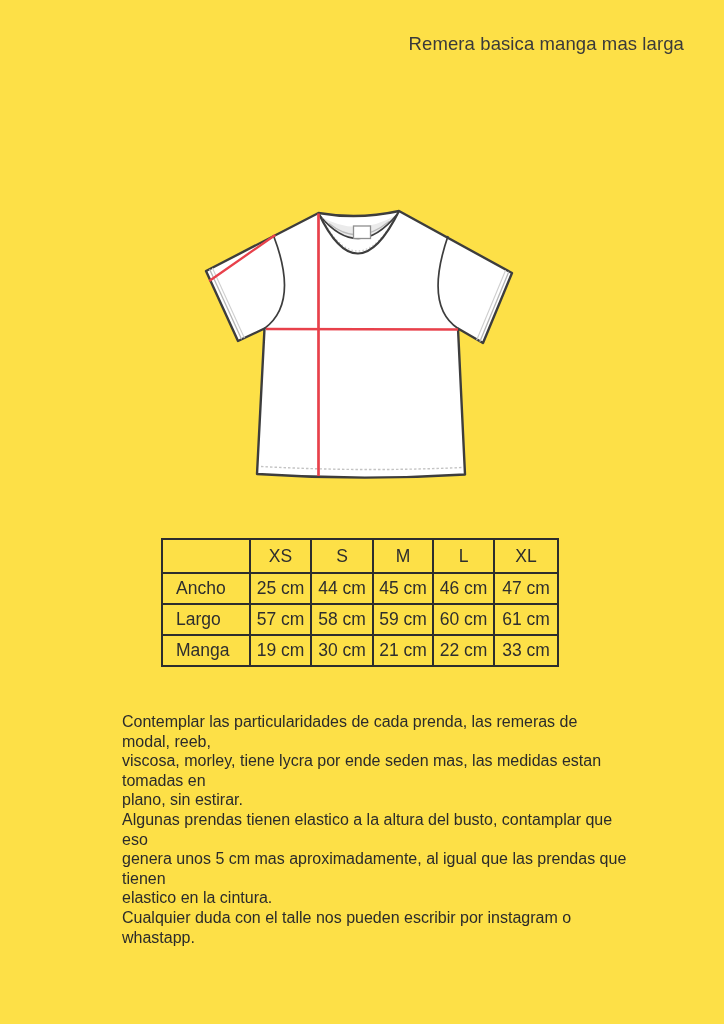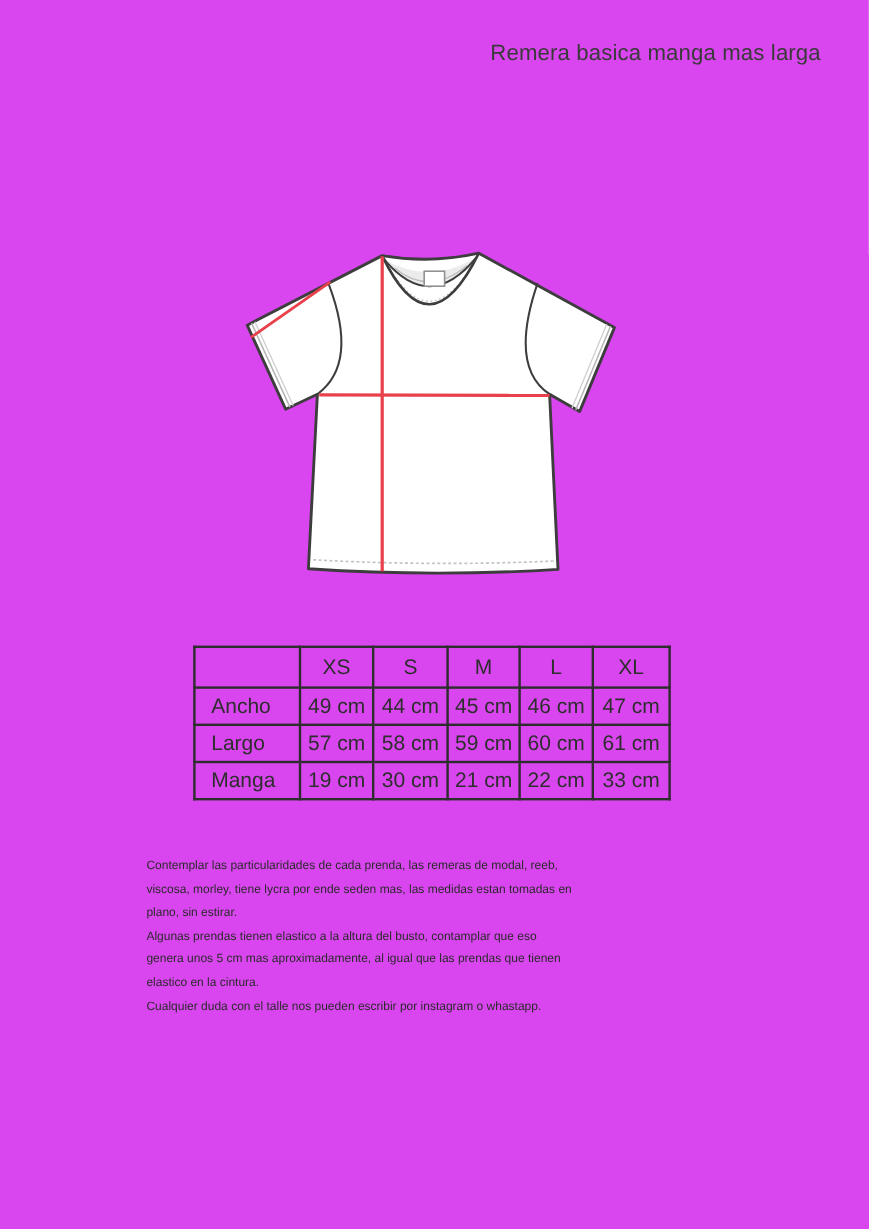--- a/index.html
+++ b/index.html
@@ -1,20 +1,20 @@
 <!DOCTYPE html>
 <html><head>
 <meta charset="utf-8">
 <style>
   html, body { margin: 0; padding: 0; background: #ffffff; }
   body {
     width: 724px; height: 1024px; position: relative; overflow: hidden;
     font-family: "Liberation Sans", sans-serif;
   }
-  .page { position: absolute; inset: 0; background: #d946ef; }
+  .page { position: absolute; inset: 0; background: #fde047; }
 
   .doc-title {
     position: absolute; top: 33px; left: 100px; right: 40px;
     text-align: right; font-size: 18.5px; color: #3a3a3a; letter-spacing: 0.1px;
   }
 
   svg.tshirt { position: absolute; left: 195px; top: 200px; }
 
   table.size-table {
     position: absolute; left: 161px; top: 538px; width: 396px;
@@ -24,21 +24,21 @@
   .size-table th, .size-table td {
     border: 2px solid #2d2d2d; font-weight: normal;
     text-align: center; vertical-align: middle; padding: 0;
   }
   .size-table tr.head-row { height: 34px; }
   .size-table tr.data-row { height: 31px; }
   .size-table td.rowlabel { text-align: left; padding-left: 13px; }
 
   .notes {
     position: absolute; left: 122px; top: 712px; width: 505px;
-    font-size: 10px; line-height: 19.6px; color: #2b2b2b;
+    font-size: 16px; line-height: 19.6px; color: #2b2b2b;
   }
   .notes p { margin: 0; white-space: pre-line; }
 </style>
 </head>
 <body>
 
 <div class="page">
 
   <div class="doc-title">Remera basica manga mas larga</div>
 
@@ -86,21 +86,21 @@
         <tr class="head-row">
       <th class="corner"></th>
       <th>XS</th>
       <th>S</th>
       <th>M</th>
       <th>L</th>
       <th>XL</th>
     </tr>
     <tr class="data-row">
       <td class="rowlabel">Ancho</td>
-      <td>49 cm</td>
+      <td>25 cm</td>
       <td>44 cm</td>
       <td>45 cm</td>
       <td>46 cm</td>
       <td>47 cm</td>
     </tr>
     <tr class="data-row">
       <td class="rowlabel">Largo</td>
       <td>57 cm</td>
       <td>58 cm</td>
       <td>59 cm</td>

